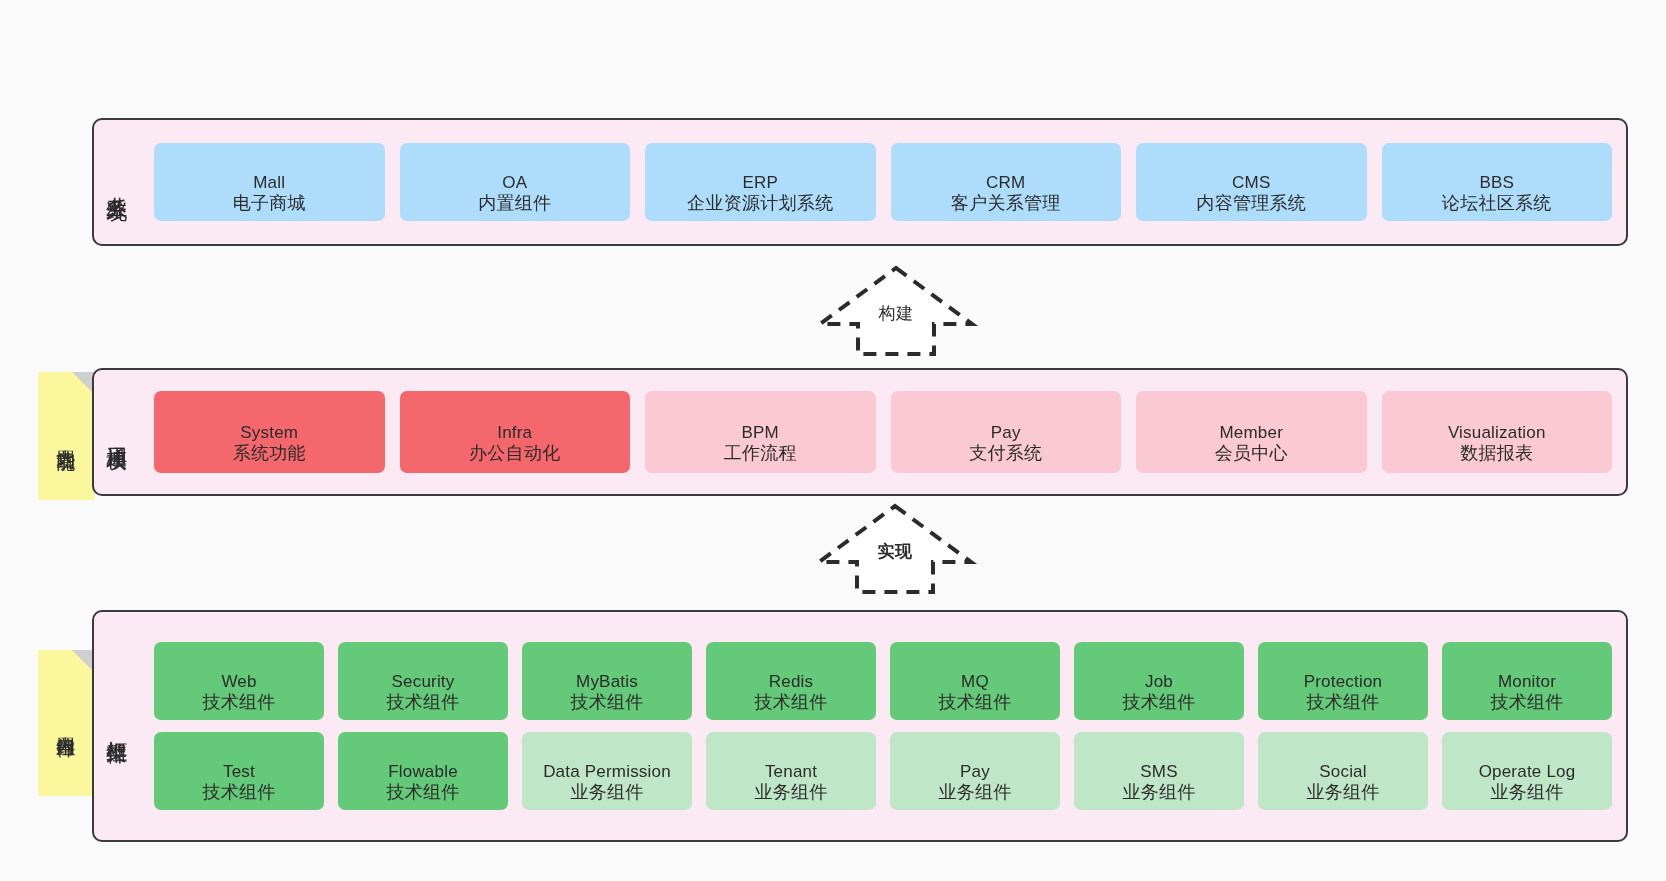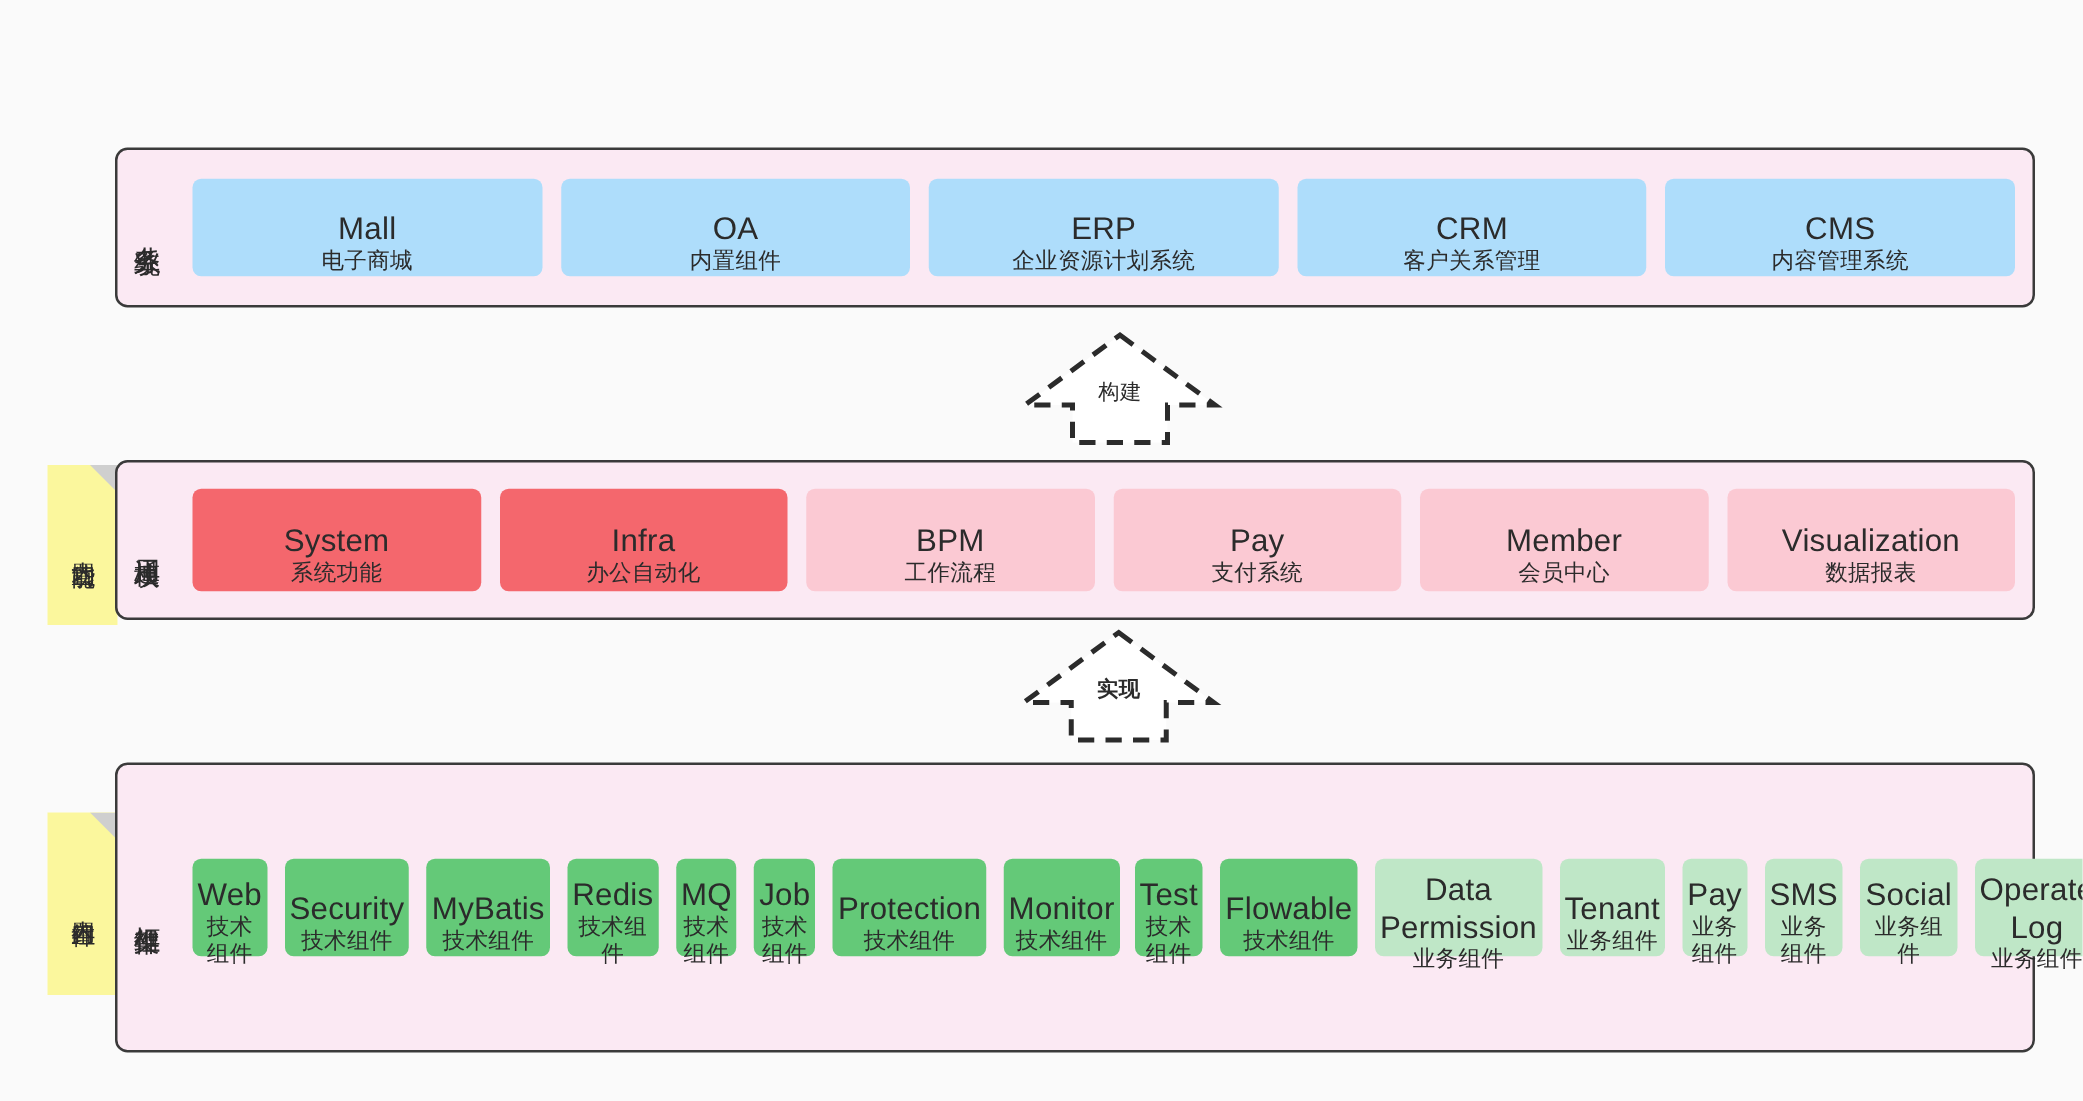--- a/index.html
+++ b/index.html
@@ -47,21 +47,21 @@
     padding: 2px 0;
   }
   .layer-body {
     flex: 1 1 auto;
     display: flex;
     align-items: center;
     gap: 15px;
     padding: 0 14px;
   }
   .layer-body.two-rows {
-    flex-direction: row;
+    flex-direction: column;
     justify-content: center;
     gap: 12px;
     padding: 14px;
   }
   .row {
     display: flex;
     width: 100%;
     gap: 14px;
   }
 
@@ -72,21 +72,21 @@
     border-radius: 7px;
     display: flex;
     flex-direction: column;
     align-items: center;
     justify-content: center;
     text-align: center;
     line-height: 1.2;
     padding: 6px 4px;
   }
   .node .en {
-    font-size: 25px;
+    font-size: 17px;
     letter-spacing: .2px;
     margin-top: 23px;
   }
   .node .cn {
     font-size: 18px;
     letter-spacing: .3px;
   }
   .node.blue   { background: #aeddfb; height: 78px; }
   .node.red    { background: #f4676d; height: 82px; }
   .node.pink   { background: #fbc9d3; height: 82px; }
@@ -177,20 +177,24 @@
       <div class="node blue">
         <span class="en">CRM</span>
         <span class="cn">客户关系管理</span>
       </div>
 
       <div class="node blue">
         <span class="en">CMS</span>
         <span class="cn">内容管理系统</span>
       </div>
 
+      <div class="node blue">
+        <span class="en">BBS</span>
+        <span class="cn">论坛社区系统</span>
+      </div>
 
     </div>
   </div>
 
   <div class="arrow" id="arrow-build">
     <svg width="170" height="96" viewBox="0 0 170 96">
       <path d="M85 6 L161 62 L123 62 L123 92 L47 92 L47 62 L9 62 Z" fill="#ffffff" stroke="#2b2b2b" stroke-width="4" stroke-dasharray="13,9" stroke-linejoin="miter"></path>
     </svg>
     <span class="alabel">构建</span>
   </div>

